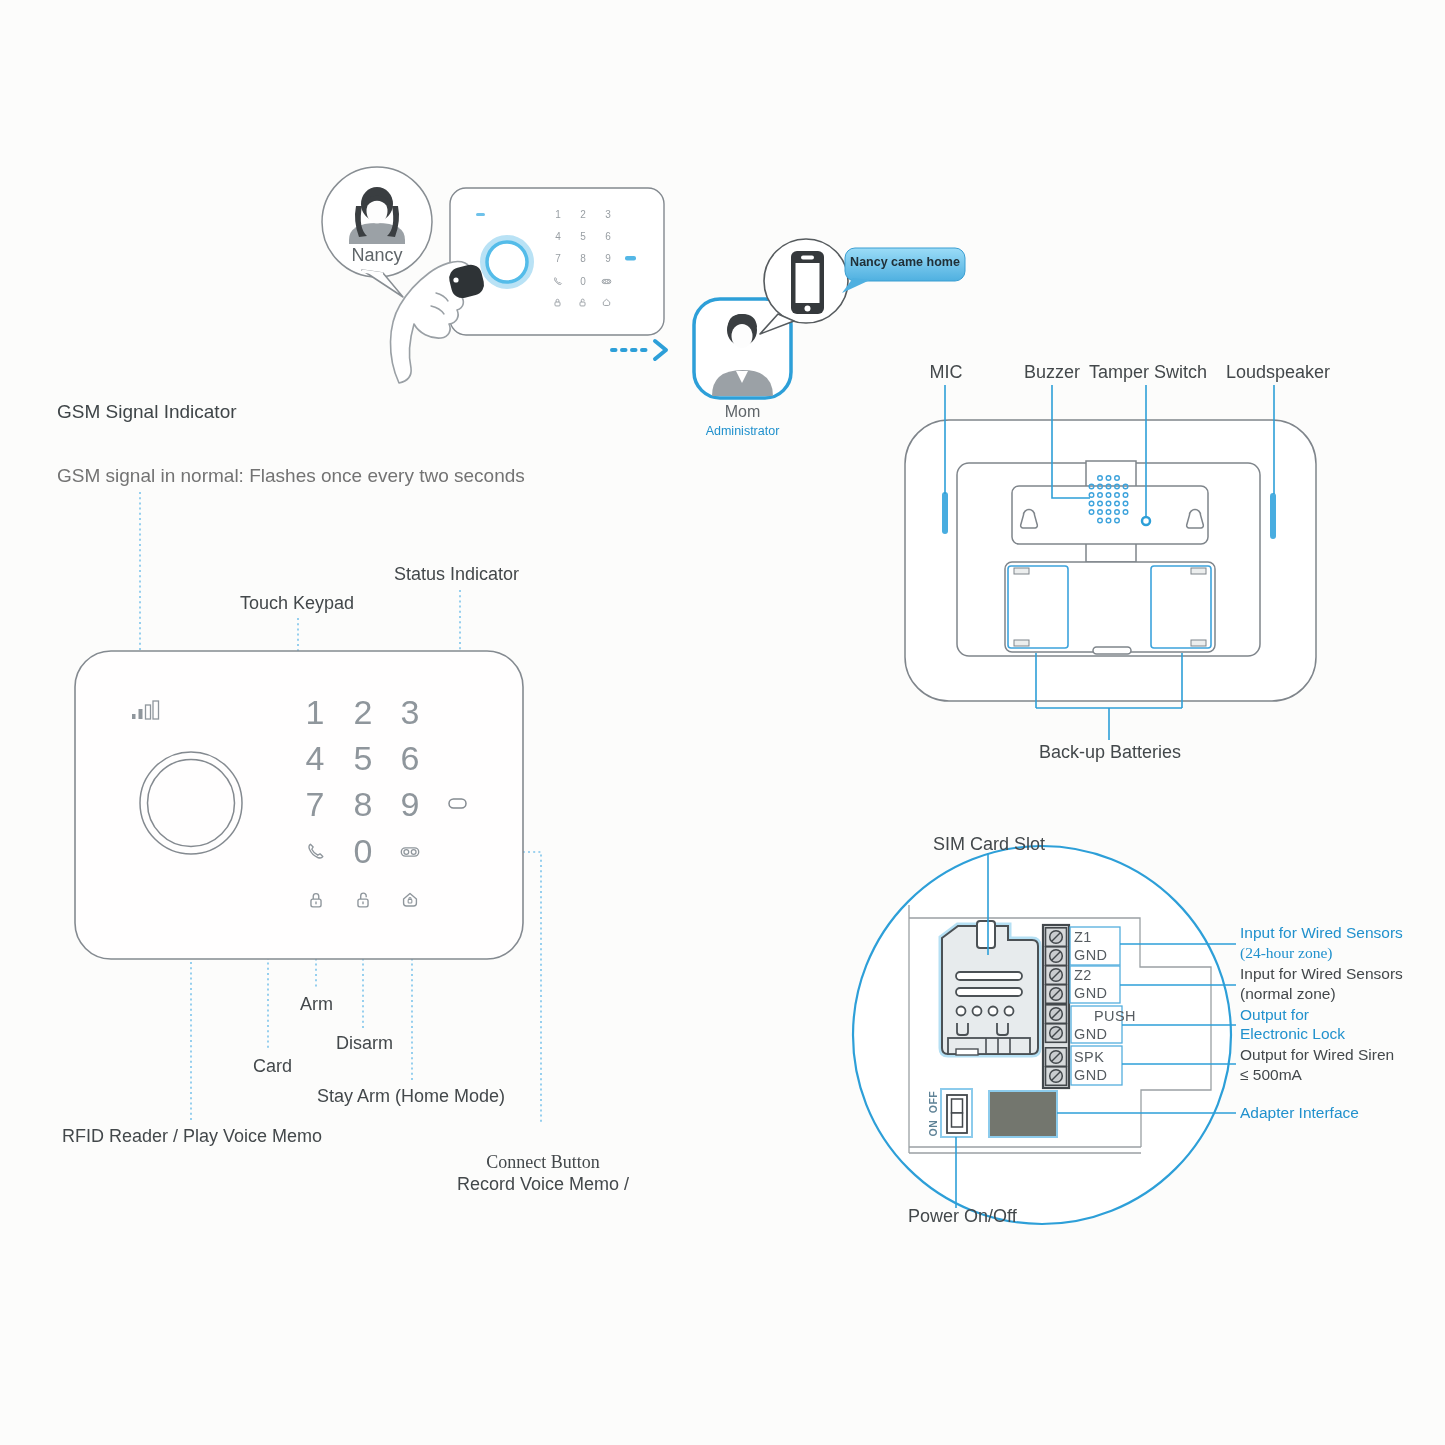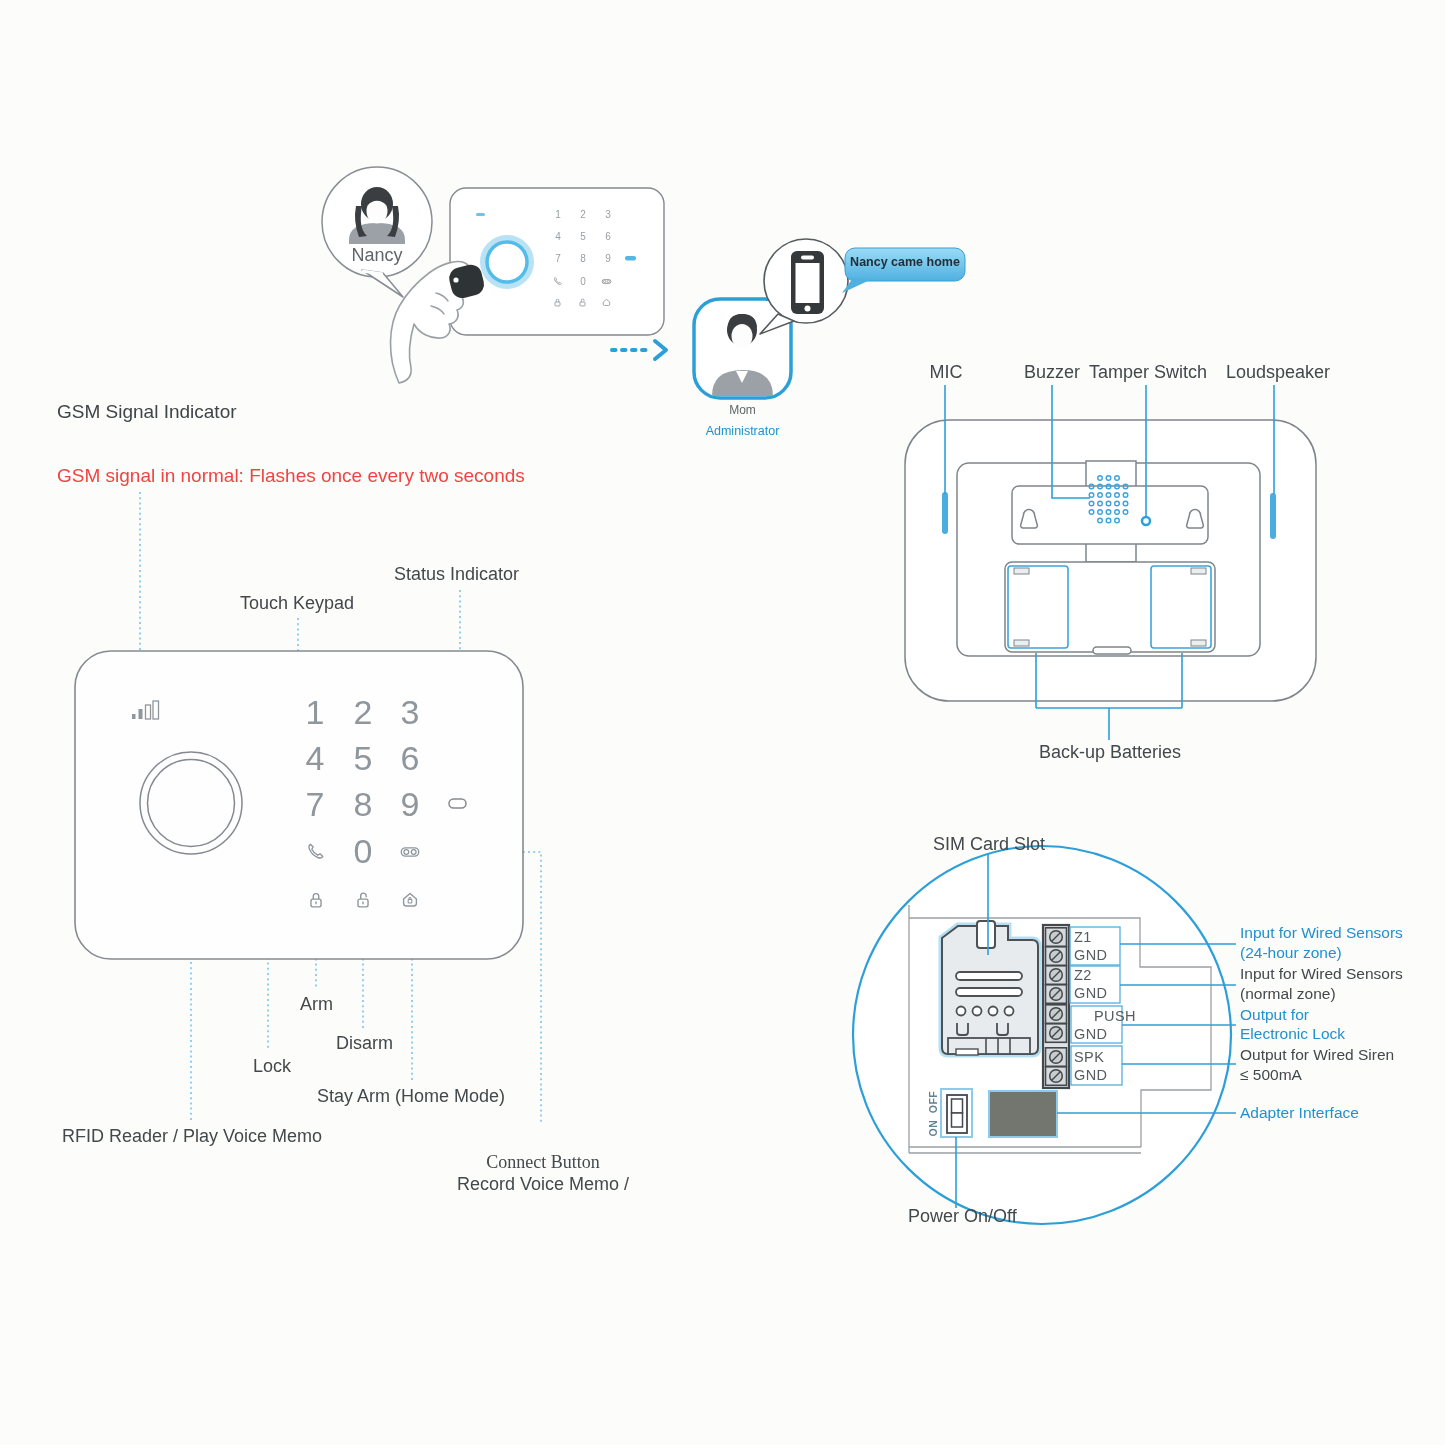--- a/index.html
+++ b/index.html
@@ -234,32 +234,32 @@
       <path d="M1120,985 H1236"></path>
       <path d="M1122,1025 H1236"></path>
       <path d="M1122,1064 H1236"></path>
       <path d="M1057,1113 H1236"></path>
       <path d="M956,1137 V1208"></path>
     </g>
   </g>
 </svg>
 
 <div class="gsm" style="top:401px;color:#3f4548;">GSM Signal Indicator</div>
-<div class="gsm" style="top:465px;color:#ef4444;">GSM signal in normal: Flashes once every two seconds</div>
+<div class="gsm" style="top:465px;color:#737373;">GSM signal in normal: Flashes once every two seconds</div>
 
 <div class="cap" style="left:347px;top:245px;width:60px;">Nancy</div>
-<div class="cap" style="left:712px;top:403px;width:61px;font-size:12px;">Mom</div>
+<div class="cap" style="left:712px;top:403px;width:61px;font-size:16px;">Mom</div>
 <div class="cap" style="left:694px;top:424px;width:97px;font-size:12.5px;color:#2191cd;">Administrator</div>
 <div class="sms">Nancy came home</div>
 
 <div class="lbl" style="left:394px;top:564px;">Status Indicator</div>
 <div class="lbl" style="left:240px;top:593px;">Touch Keypad</div>
 <div class="lbl" style="left:300px;top:994px;">Arm</div>
 <div class="lbl" style="left:336px;top:1033px;">Disarm</div>
-<div class="lbl" style="left:253px;top:1056px;">Lock</div>
+<div class="lbl" style="left:253px;top:1056px;">Card</div>
 <div class="lbl" style="left:317px;top:1086px;">Stay Arm (Home Mode)</div>
 <div class="lbl" style="left:62px;top:1126px;">RFID Reader / Play Voice Memo</div>
 <div class="lbl center" style="left:438px;top:1126px;width:210px;margin-top:48px;">Record Voice Memo /</div>
 <div class="lbl center" style="left:438px;top:1152px;width:210px;font-family:Liberation Serif, serif;">Connect Button</div>
 
 <div class="kd" style="left:298px;top:694px;">1</div>
 <div class="kd" style="left:346px;top:694px;">2</div>
 <div class="kd" style="left:393px;top:694px;">3</div>
 <div class="kd" style="left:298px;top:740px;">4</div>
 <div class="kd" style="left:346px;top:740px;">5</div>
@@ -335,21 +335,21 @@
 <div class="term" style="left:1074px;top:929px;">Z1</div>
 <div class="term" style="left:1074px;top:947px;">GND</div>
 <div class="term" style="left:1074px;top:967px;">Z2</div>
 <div class="term" style="left:1074px;top:985px;">GND</div>
 <div class="term" style="left:1074px;top:1008px;margin-left:20px;">PUSH</div>
 <div class="term" style="left:1074px;top:1026px;">GND</div>
 <div class="term" style="left:1074px;top:1049px;">SPK</div>
 <div class="term" style="left:1074px;top:1067px;">GND</div>
 
 <div class="ann blue" style="top:924px;">Input for Wired Sensors</div>
-<div class="ann blue" style="top:944px;">(24-hour zone)</div>
+<div class="ann blue" style="top:944px;font-family:Liberation Serif, serif;">(24-hour zone)</div>
 <div class="ann" style="top:965px;">Input for Wired Sensors</div>
 <div class="ann" style="top:985px;">(normal zone)</div>
 <div class="ann blue" style="top:1006px;">Output for</div>
 <div class="ann blue" style="top:1025px;">Electronic Lock</div>
 <div class="ann" style="top:1046px;">Output for Wired Siren</div>
 <div class="ann" style="top:1066px;">≤ 500mA</div>
 <div class="ann blue" style="top:1104px;">Adapter Interface</div>
 
 </div>
 

